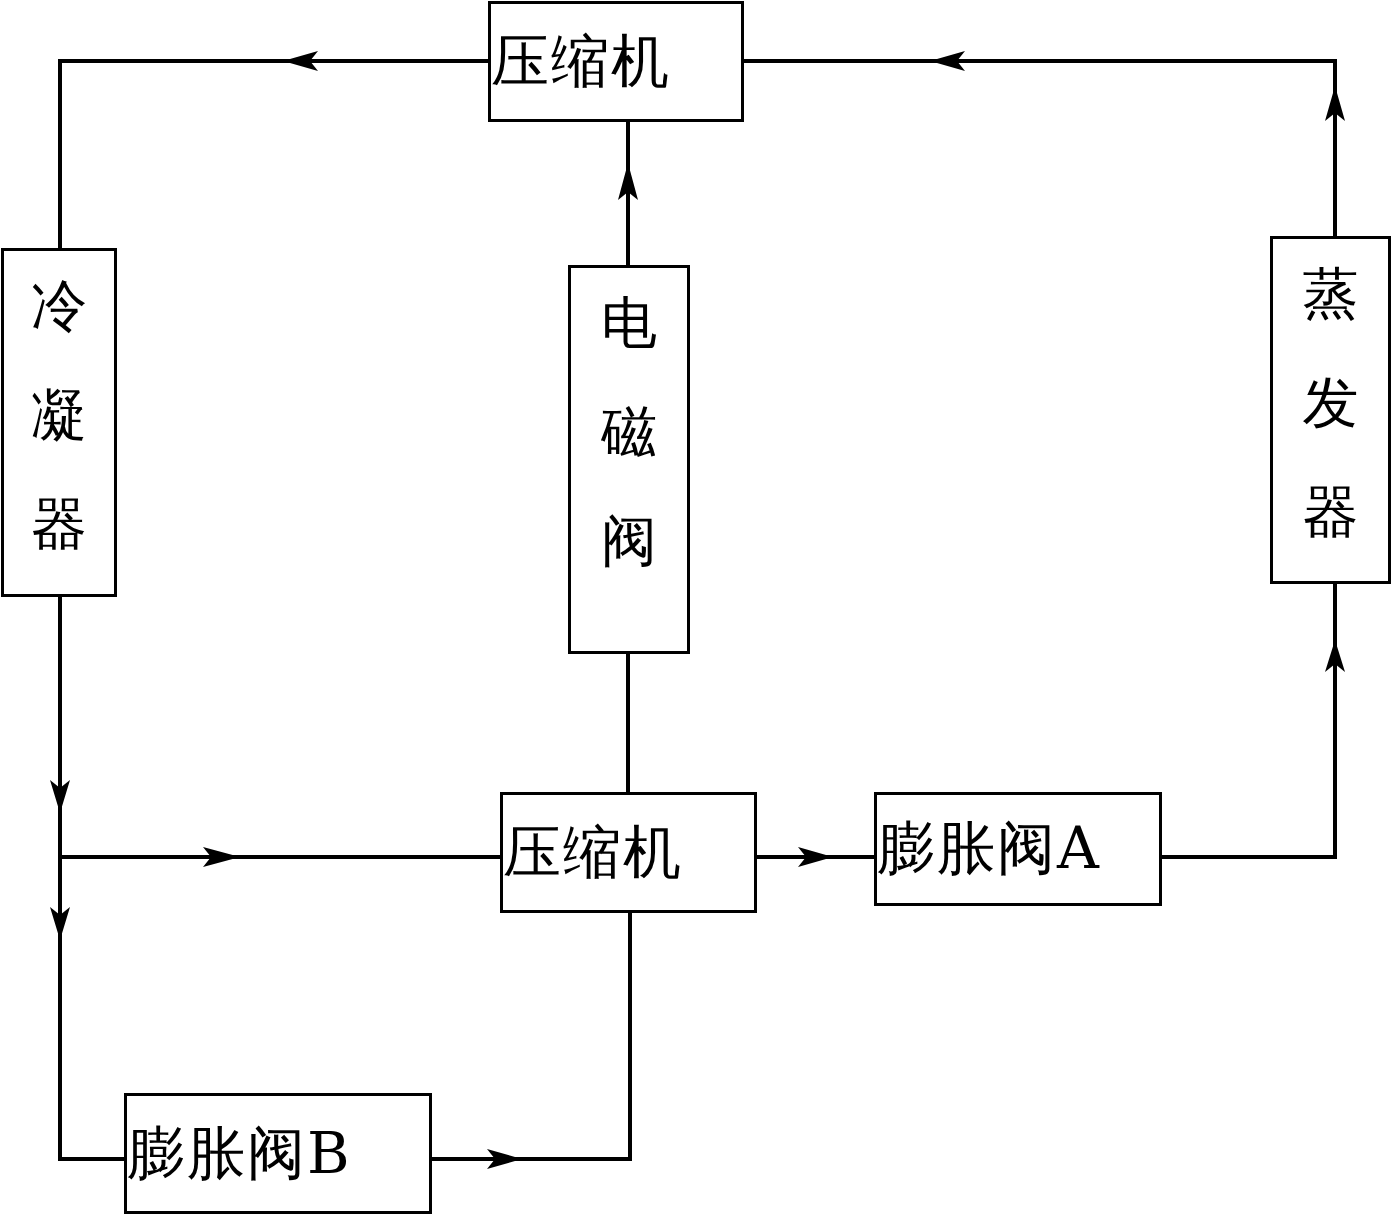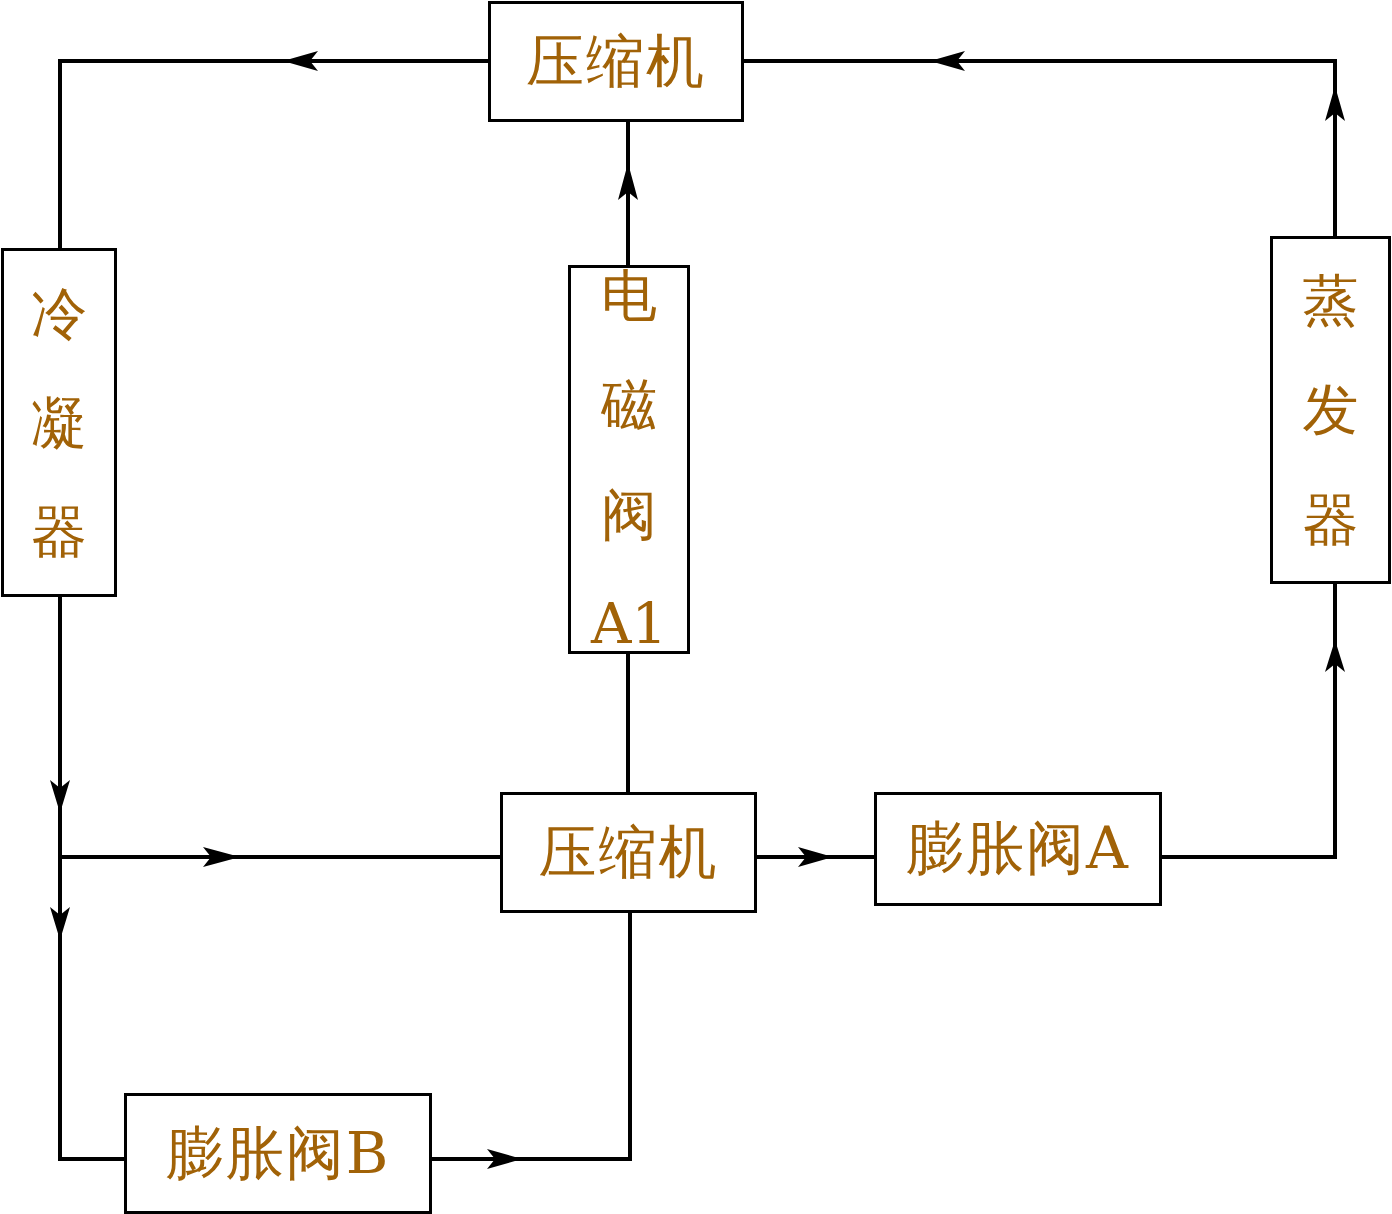--- a/index.html
+++ b/index.html
@@ -1,19 +1,19 @@
 <!DOCTYPE html>
 <html><head>
 <meta charset="utf-8">
 <style>
   html, body { margin: 0; padding: 0; background: #ffffff; }
   body { width: 1392px; height: 1214px; position: relative; overflow: hidden; }
   #diagram { position: absolute; left: 0; top: 0; }
   .box { position: absolute; box-sizing: border-box; border: 3px solid #000; background: #fff;
-         display: flex; align-items: center; justify-content: center; color: #a16207;
+         display: flex; align-items: center; justify-content: flex-start; color: #000000;
          font-family: "DejaVu Serif", "Liberation Serif", serif; }
   .h { font-size: 58px; letter-spacing: 2px; }
   .v { flex-direction: column; font-size: 56px; line-height: 1.95; }
   .v span { display: block; }
 </style>
 </head>
 <body>
 
 <svg id="diagram" width="1392" height="1214" viewBox="0 0 1392 1214">
   <g stroke="#000" stroke-width="4" fill="none">
@@ -53,21 +53,20 @@
 <div class="box v" style="left:1px; top:248px; width:116px; height:349px;">
   <span>冷</span>
   <span>凝</span>
   <span>器</span>
 </div>
 
 <div class="box v" style="left:568px; top:265px; width:122px; height:389px; line-height:1.95;">
   <span>电</span>
   <span>磁</span>
   <span>阀</span>
-  <span>A1</span>
 </div>
 
 <div class="box v" style="left:1270px; top:236px; width:121px; height:348px;">
   <span>蒸</span>
   <span>发</span>
   <span>器</span>
 </div>
 
 <div class="box h" style="left:500px; top:792px; width:257px; height:121px;">
   <span>压缩机</span>

